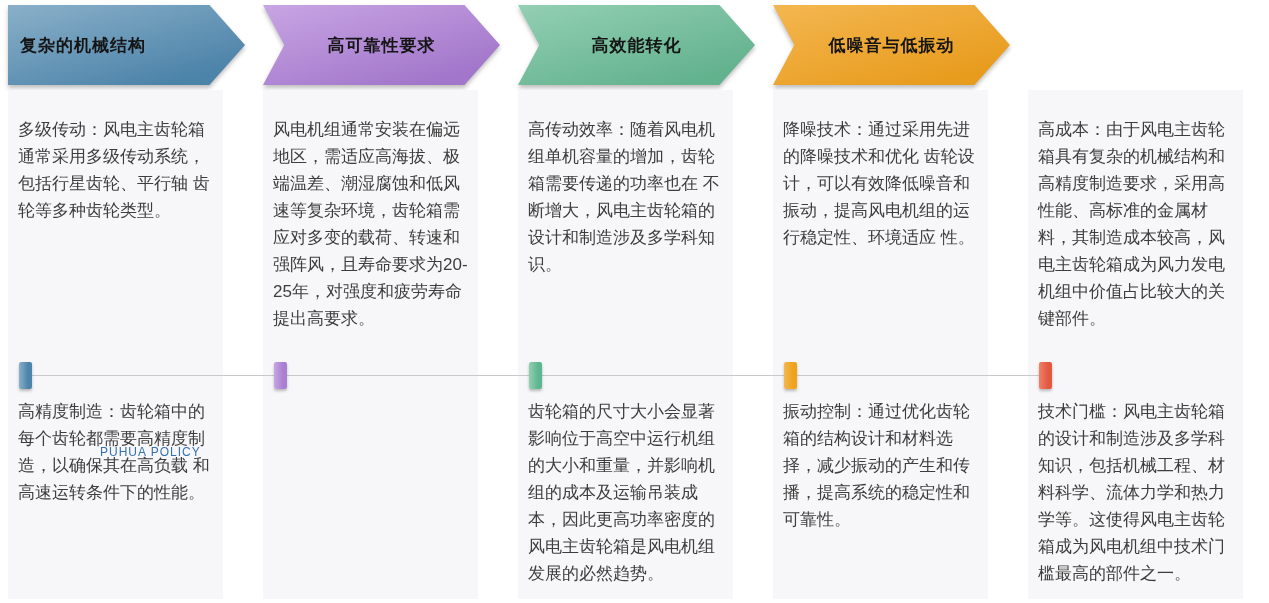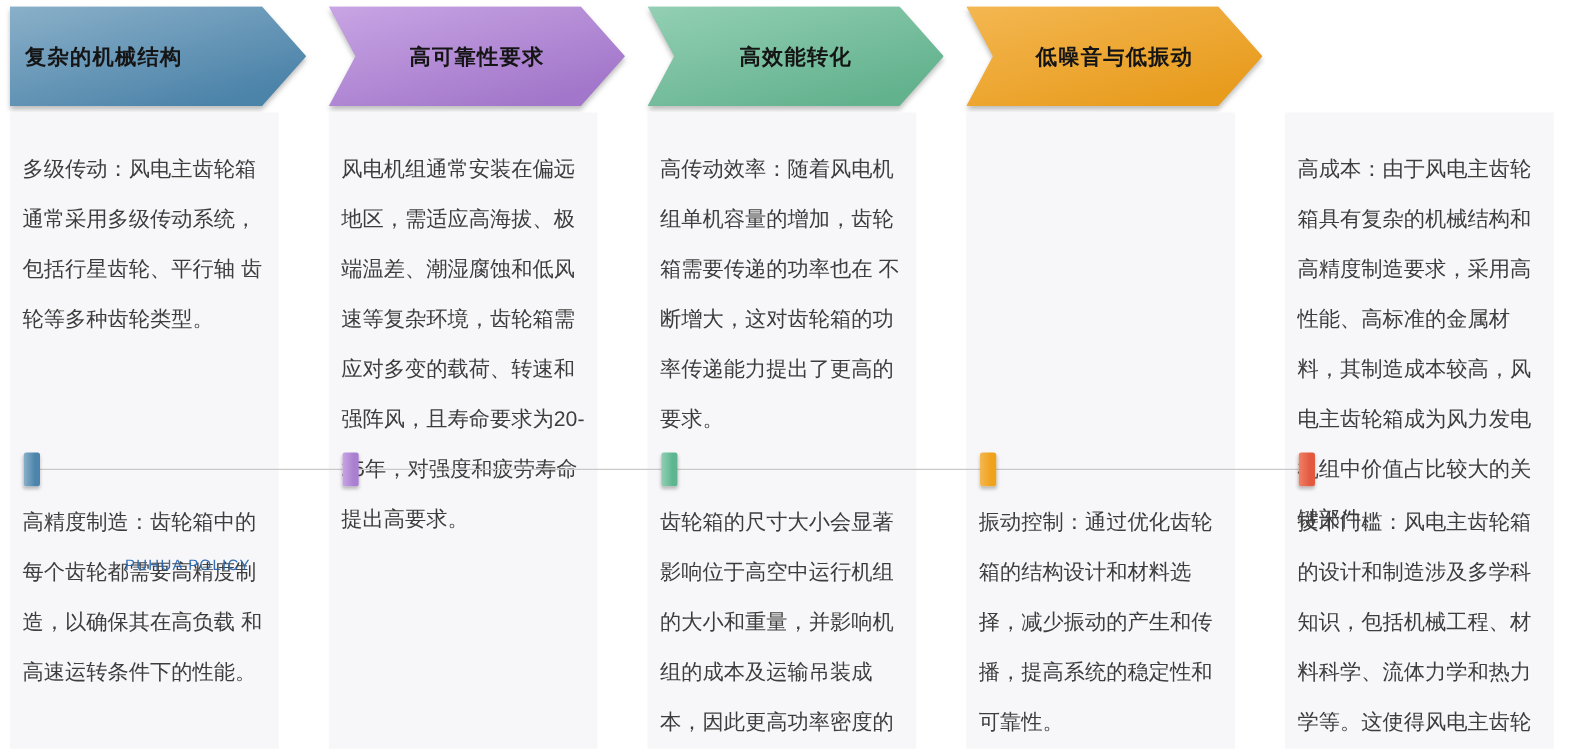--- a/index.html
+++ b/index.html
@@ -26,21 +26,21 @@
   .arrow-label{
     font-size:17px;font-weight:bold;color:#151515;letter-spacing:1px;
     white-space:nowrap;
   }
   .card{
     position:absolute;top:90px;left:0;width:215px;height:509px;
     background:#f7f7f9;
   }
   .body-text{
     position:absolute;left:10px;right:7px;margin:0;
-    font-size:17px;line-height:40px;color:#3d3d3d;
+    font-size:17px;line-height:27px;color:#3d3d3d;
     text-align:left;word-break:break-all;
   }
   .top-text{top:26px;}
   .bottom-text{top:308px;}
   .timeline-line{
     position:absolute;left:27px;top:375px;width:1018px;height:1px;
     background:#c9c9c9;z-index:1;
   }
   .marker{
     position:absolute;top:272px;left:11px;width:13px;height:27px;
@@ -87,33 +87,34 @@
     </div>
   </section>
 
   <section class="col" style="left: 518px; --light: #93cfb4; --dark: #63b28e; --marker: #5eb690;">
     <div class="arrow-wrap">
       <div class="arrow">
         <span class="arrow-label">高效能转化</span>
       </div>
     </div>
     <div class="card">
-      <p class="body-text top-text">高传动效率：随着风电机组单机容量的增加，齿轮箱需要传递的功率也在 不断增大，这对齿轮箱的功率传递能力提出了更高的要求。</p>
+      <p class="body-text top-text">高传动效率：随着风电机组单机容量的增加，齿轮箱需要传递的功率也在 不断增大，风电主齿轮箱的设计和制造涉及多学科知识。</p>
       <div class="marker"></div>
       <p class="body-text bottom-text">齿轮箱的尺寸大小会显著影响位于高空中运行机组的大小和重量，并影响机组的成本及运输吊装成本，因此更高功率密度的风电主齿轮箱是风电机组发展的必然趋势。</p>
     </div>
   </section>
 
   <section class="col" style="left: 773px; --light: #f4b751; --dark: #e89c1e; --marker: #efa21c;">
     <div class="arrow-wrap">
       <div class="arrow">
         <span class="arrow-label">低噪音与低振动</span>
       </div>
     </div>
     <div class="card">
+      <p class="body-text top-text">降噪技术：通过采用先进的降噪技术和优化 齿轮设计，可以有效降低噪音和振动，提高风电机组的运行稳定性、环境适应 性。</p>
       <div class="marker"></div>
       <p class="body-text bottom-text">振动控制：通过优化齿轮箱的结构设计和材料选择，减少振动的产生和传 播，提高系统的稳定性和可靠性。</p>
     </div>
   </section>
 
   <section class="col" style="left: 1028px; --light: #ef8068; --dark: #df5340; --marker: #e2593f;">
     <div class="card">
       <p class="body-text top-text">高成本：由于风电主齿轮箱具有复杂的机械结构和高精度制造要求，采用高性能、高标准的金属材料，其制造成本较高，风电主齿轮箱成为风力发电机组中价值占比较大的关键部件。</p>
       <div class="marker"></div>
       <p class="body-text bottom-text">技术门槛：风电主齿轮箱的设计和制造涉及多学科知识，包括机械工程、材料科学、流体力学和热力学等。这使得风电主齿轮箱成为风电机组中技术门槛最高的部件之一。</p>

